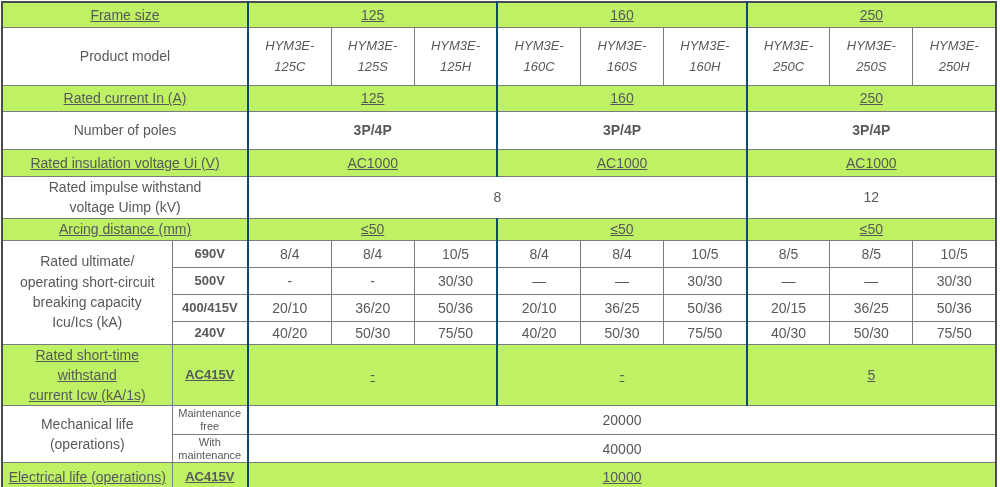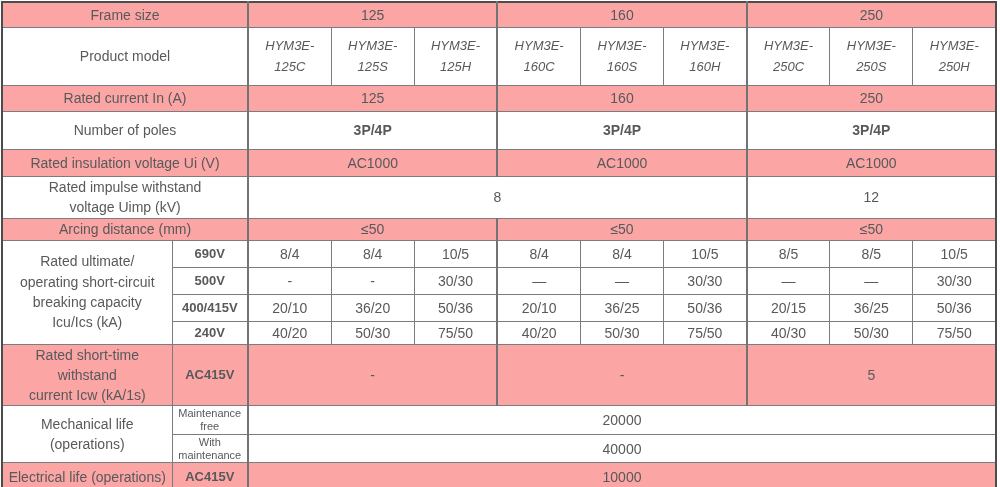--- a/index.html
+++ b/index.html
@@ -18,23 +18,23 @@
     border: 2px solid #4b4c4e;
   }
   .spec-table td {
     border: 1px solid #7a7c7f;
     text-align: center;
     vertical-align: middle;
     padding: 0 2px;
     overflow: hidden;
   }
   
-  .spec-table td.gl { border-left: 2px solid #737373; }
+  .spec-table td.gl { border-left: 2px solid #0c4a6e; }
   
-  tr.shade td { background: #fca5a5; }
+  tr.shade td { background: #bef264; text-decoration: underline; }
   
   .pl { white-space: pre-line; line-height: 1.45; margin-top: 21px; }
   .model { white-space: pre-line; line-height: 1.65; font-size: 13px; font-style: italic; }
   .b { font-weight: bold; }
   .sub { font-weight: bold; font-size: 13px; }
   .sm { white-space: pre-line; font-size: 11px; line-height: 1.18; }
 </style>
 </head>
 <body>
 

